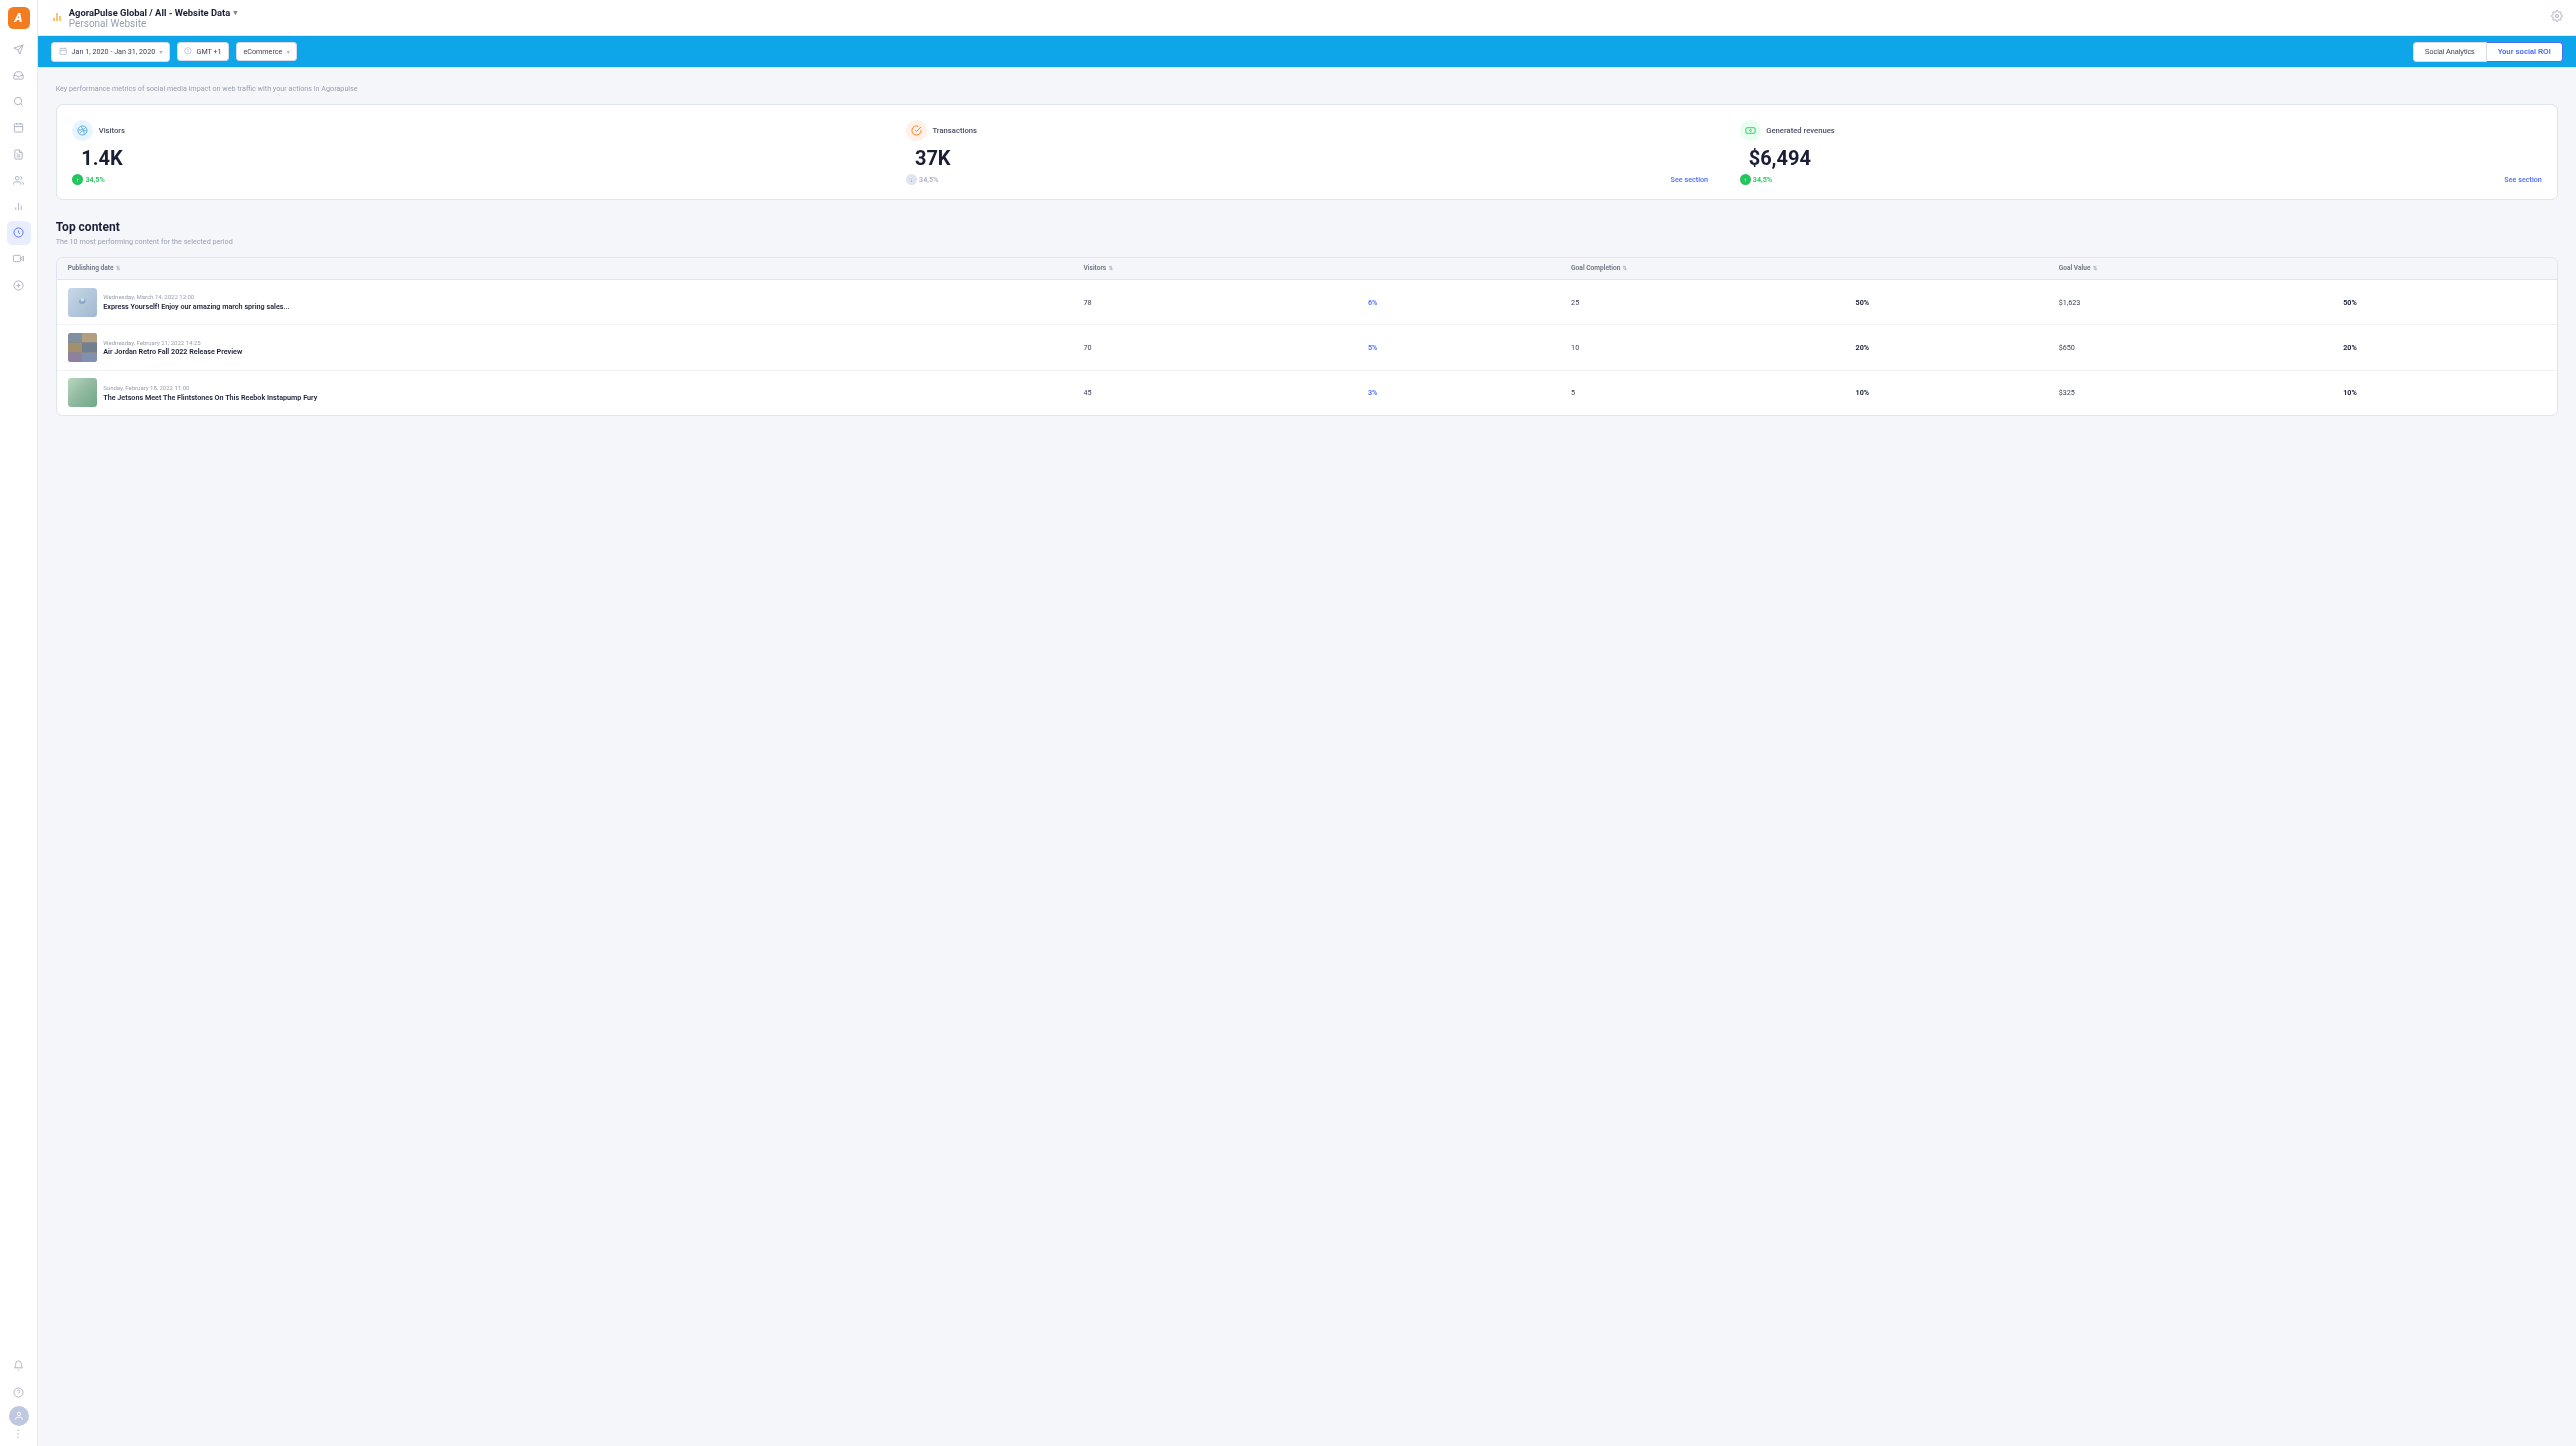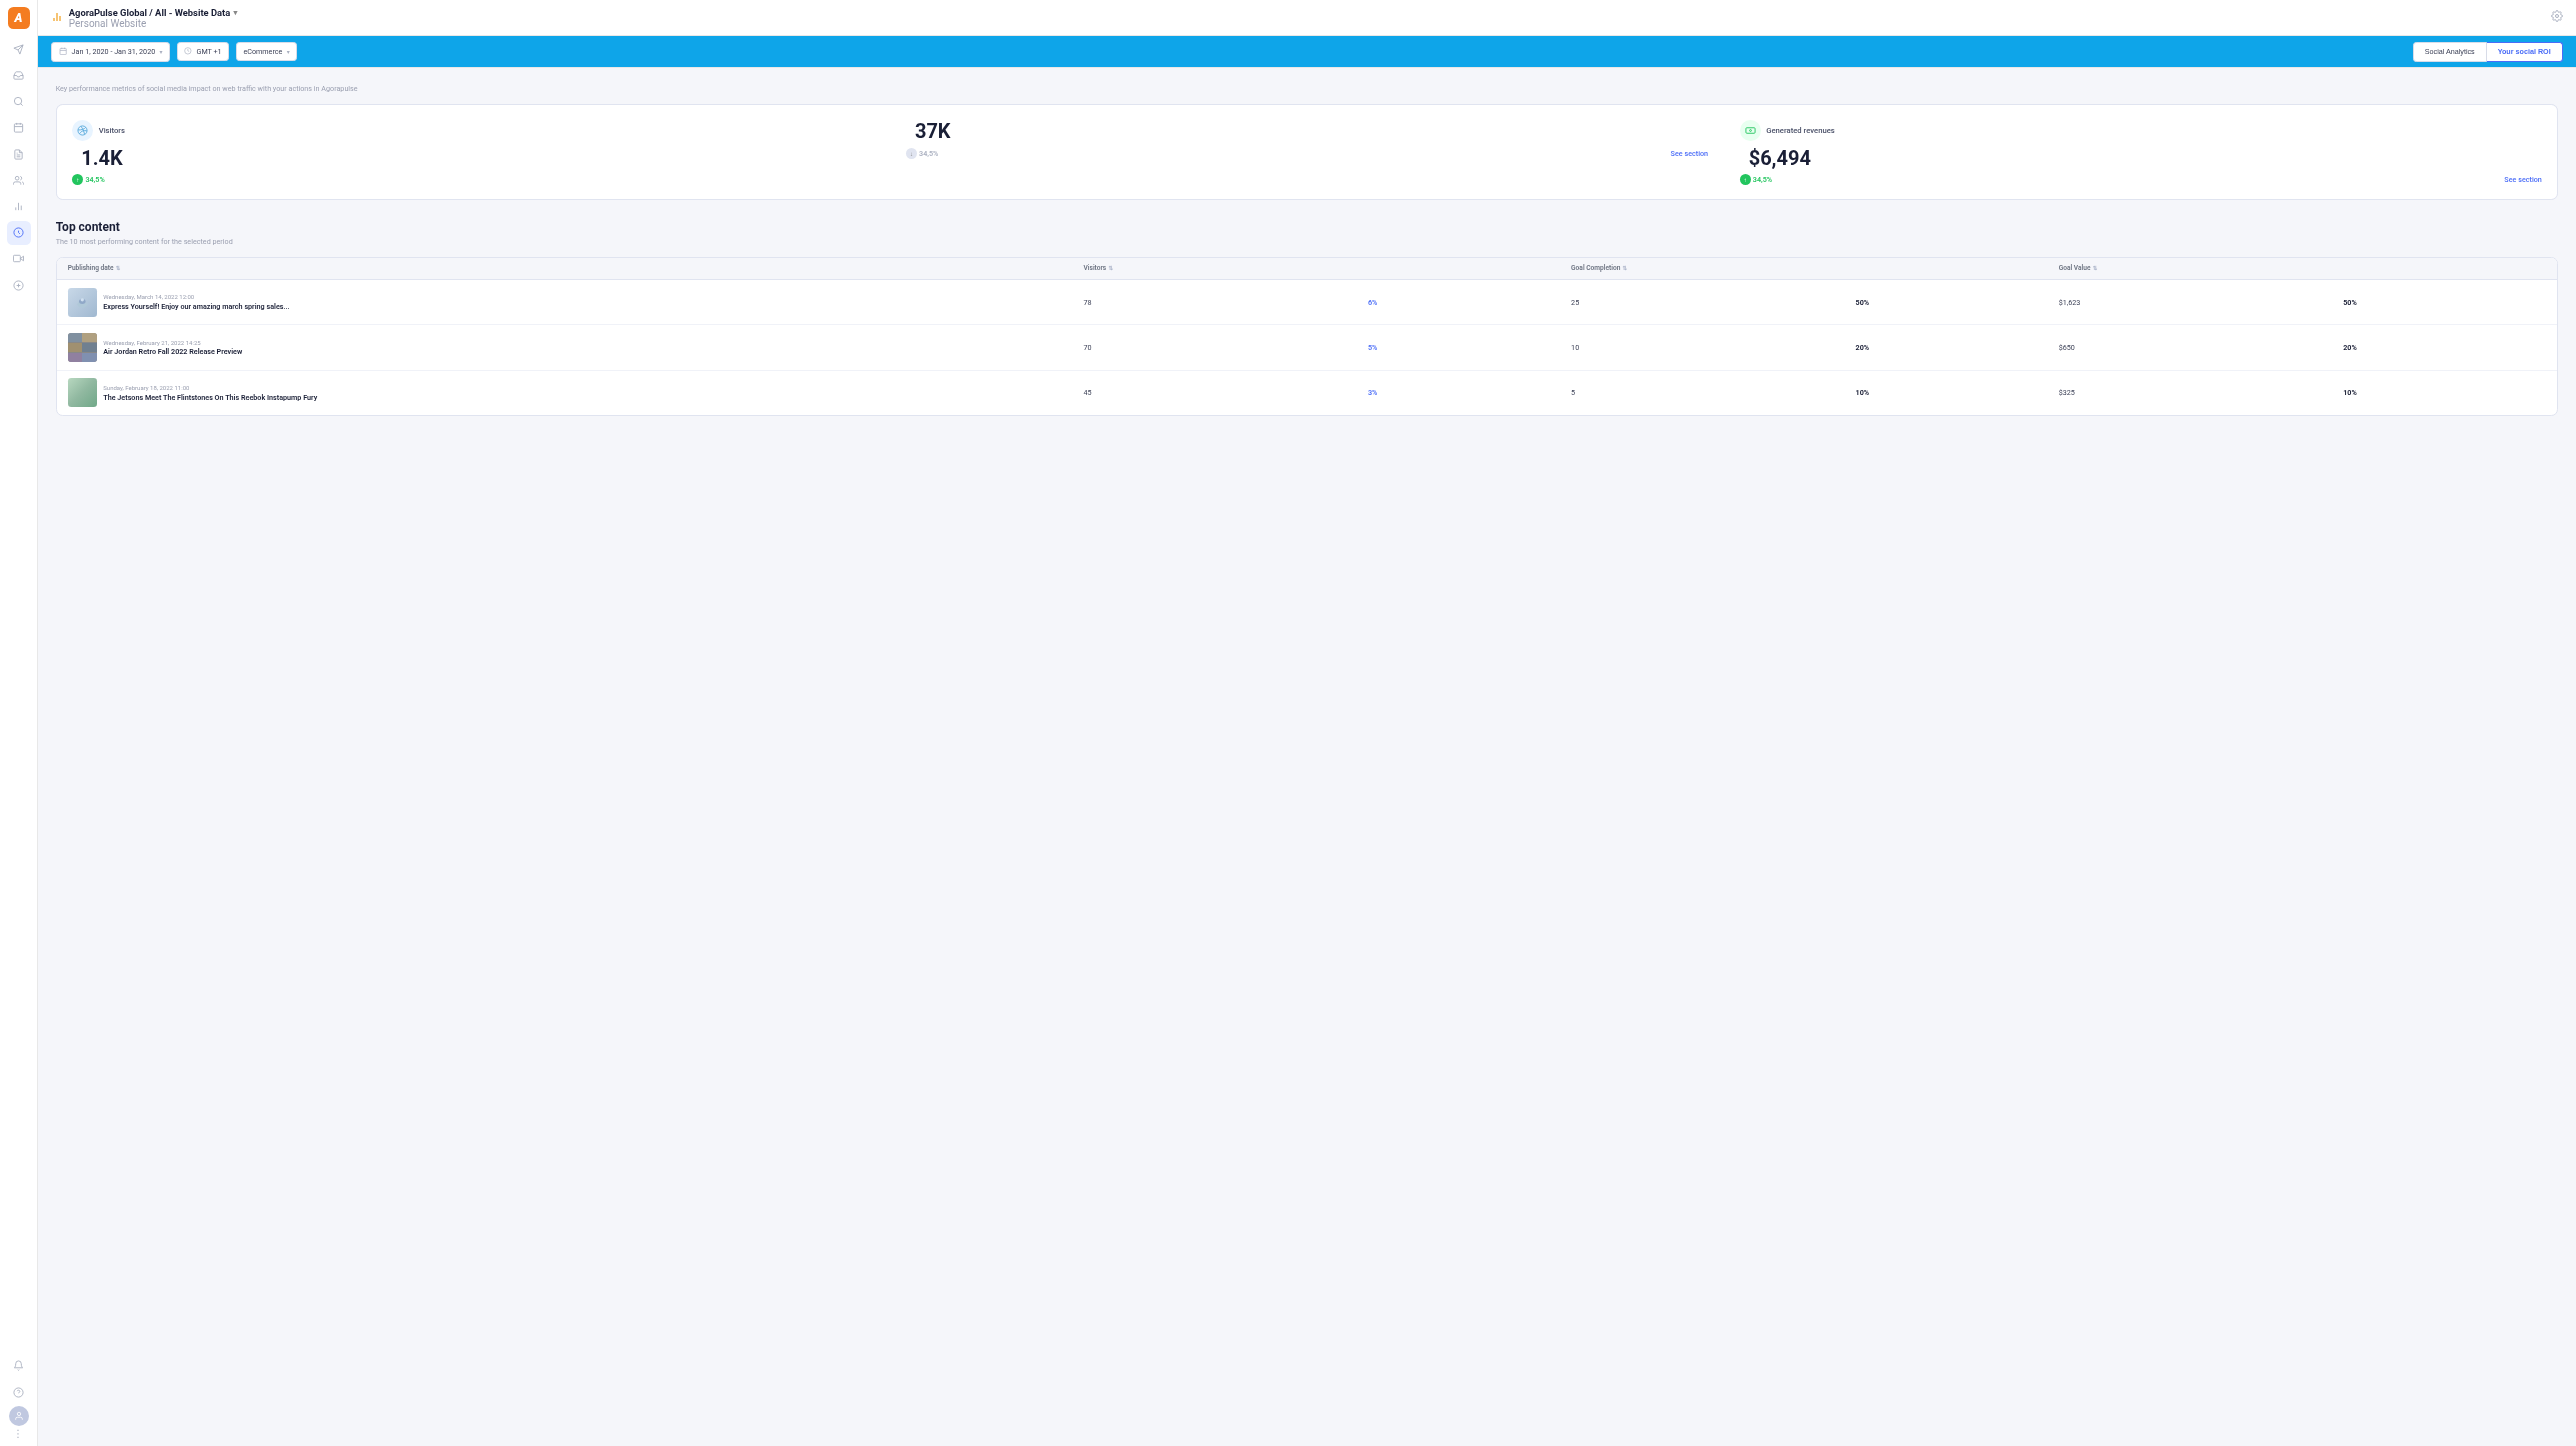--- a/index.html
+++ b/index.html
@@ -515,20 +515,29 @@
           <div class="metric-value">1.4K</div>
           <div class="metric-footer">
             <div class="metric-change up">
               <span class="arrow">↑</span>
               <span>34,5%</span>
             </div>
           </div>
         </div>
 
         <div class="metric-card">
+          <div class="metric-header">
+            <div class="metric-icon orange">
+              <svg width="11" height="11" viewBox="0 0 24 24" fill="none" stroke="#f47c20" stroke-width="2">
+                  <path d="M22 11.08V12a10 10 0 11-5.93-9.14"></path>
+                  <polyline points="22 4 12 14.01 9 11.01"></polyline>
+                </svg>
+            </div>
+            <span class="metric-label">Transactions</span>
+          </div>
           <div class="metric-value">37K</div>
           <div class="metric-footer">
             <div class="metric-change down">
               <span class="arrow">↓</span>
               <span>34,5%</span>
             </div>
             <span class="see-section">See section</span>
           </div>
         </div>
 

